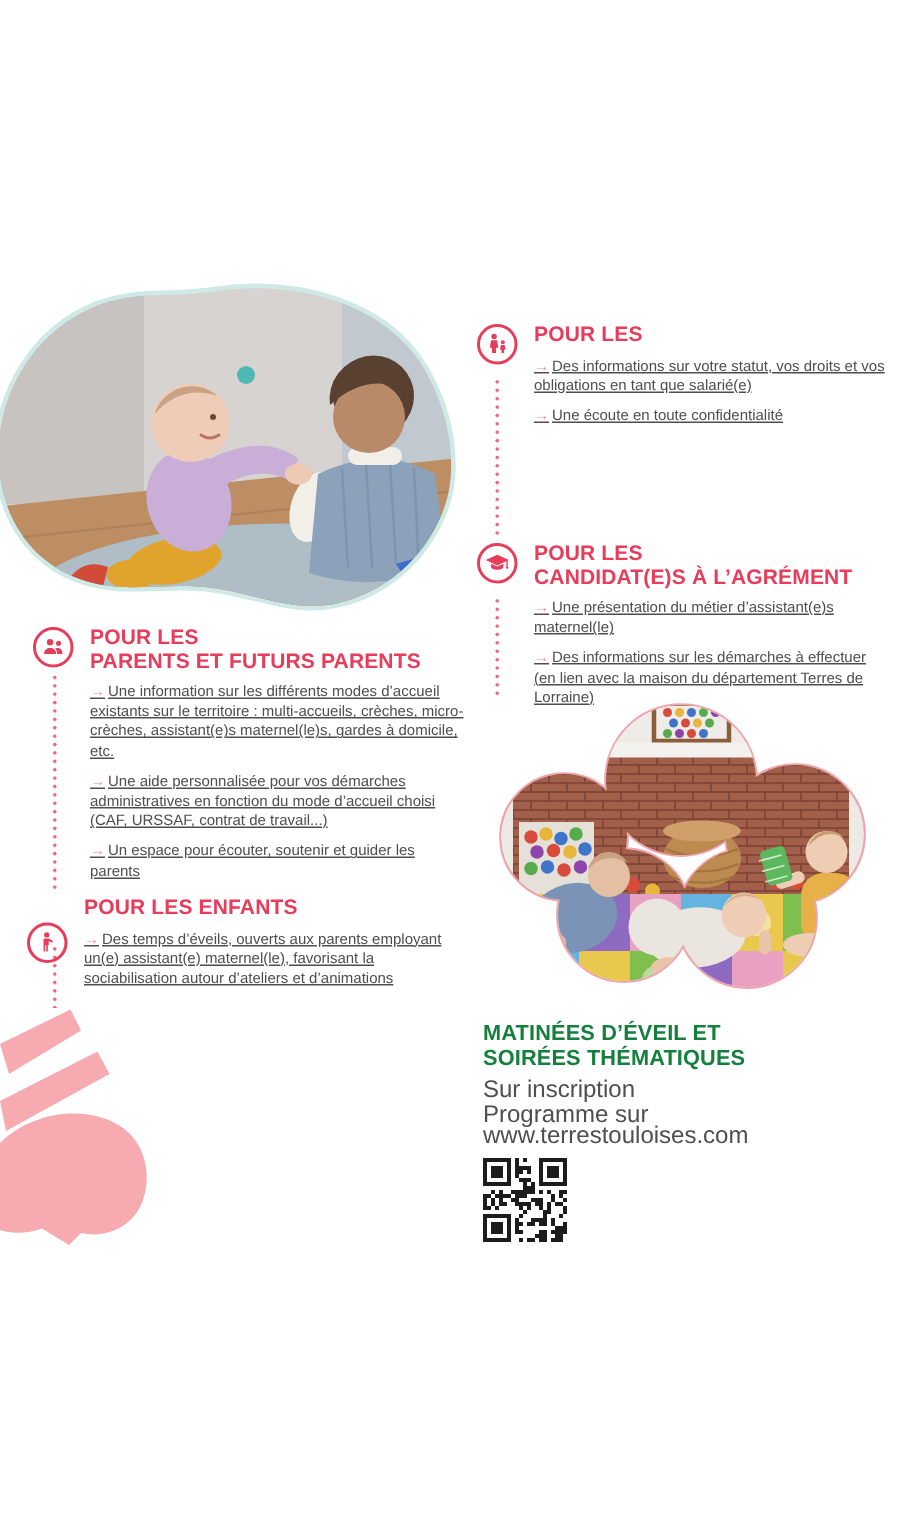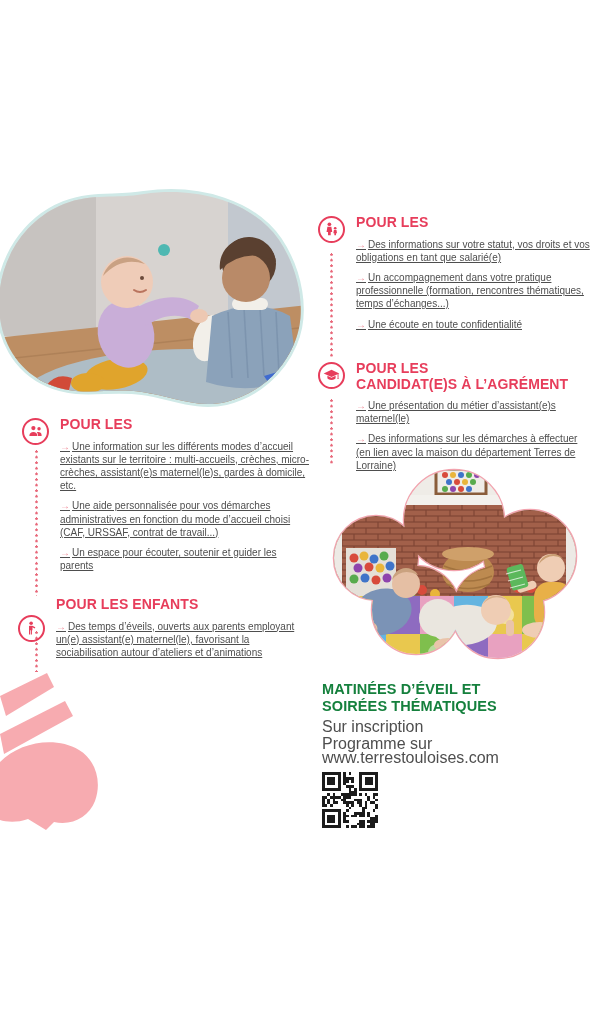--- a/index.html
+++ b/index.html
@@ -112,21 +112,20 @@
         <path d="M6.2 8.2h5.6l1.2 7.2h-2.1v4.8H7.1v-4.8H5z"></path>
         <circle cx="17.2" cy="10.2" r="1.9"></circle>
         <path d="M15.4 12.7h3.6l.8 4.5h-1.4v3h-2.4v-3h-1.4z"></path>
       </svg>
     </div>
     <div class="sec-body" style="width:238px;">
       <h2 class="sec-title">
         <span class="tl">POUR LES</span>
       </h2>
       <p class="bullet"><span class="arrow">→</span><span>Des informations sur votre statut, vos droits et vos obligations en tant que salarié(e)</span></p>
-      <p class="bullet"><span class="arrow">→</span><span>Un accompagnement dans votre pratique professionnelle (formation, rencontres thématiques, temps d’échanges...)</span></p>
       <p class="bullet"><span class="arrow">→</span><span>Une écoute en toute confidentialité</span></p>
     </div>
   </section>
 
   <section class="info-sec" style="left:318px;top:361px;width:276px;">
     <div class="icon-circle">
       <svg width="17" height="17" viewBox="0 0 24 24" fill="#e73d5b">
         <path d="M12 4 23 9l-11 5L1 9z"></path>
         <path d="M6.2 12.4v3.2c0 1.4 2.6 2.6 5.8 2.6s5.8-1.2 5.8-2.6v-3.2L12 15z"></path>
         <rect x="20.6" y="9.2" width="1.3" height="6" rx="0.65"></rect>
@@ -148,20 +147,21 @@
       <svg width="17" height="17" viewBox="0 0 24 24" fill="#e73d5b">
         <circle cx="9" cy="7.2" r="3"></circle>
         <path d="M3.4 17.6c0-3.1 2.5-5 5.6-5s5.6 1.9 5.6 5v.8H3.4z"></path>
         <circle cx="17" cy="8.2" r="2.4"></circle>
         <path d="M15.5 17.6c0-1.8-.6-3.3-1.7-4.4.7-.3 1.4-.5 2.2-.5 2.6 0 4.6 1.7 4.6 4.3v1.4h-5.1z"></path>
       </svg>
     </div>
     <div class="sec-body" style="width:252px;">
       <h2 class="sec-title">
         <span class="tl">POUR LES</span>
+        <span class="tl">PARENTS ET FUTURS PARENTS</span>
       </h2>
       <p class="bullet"><span class="arrow">→</span><span>Une information sur les différents modes d’accueil existants sur le territoire : multi-accueils, crèches, micro-crèches, assistant(e)s maternel(le)s, gardes à domicile, etc.</span></p>
       <p class="bullet"><span class="arrow">→</span><span>Une aide personnalisée pour vos démarches administratives en fonction du mode d’accueil choisi (CAF, URSSAF, contrat de travail...)</span></p>
       <p class="bullet"><span class="arrow">→</span><span>Un espace pour écouter, soutenir et guider les parents</span></p>
     </div>
   </section>
 
   <section class="info-sec" style="left:18px;top:597px;width:290px;align-items:center;">
     <div class="icon-circle">
       <svg width="17" height="17" viewBox="0 0 24 24" fill="#e73d5b">

